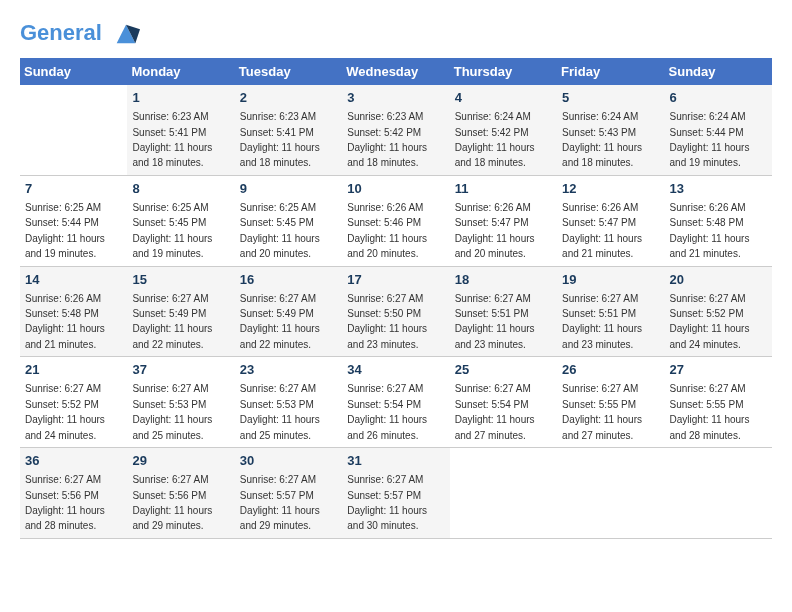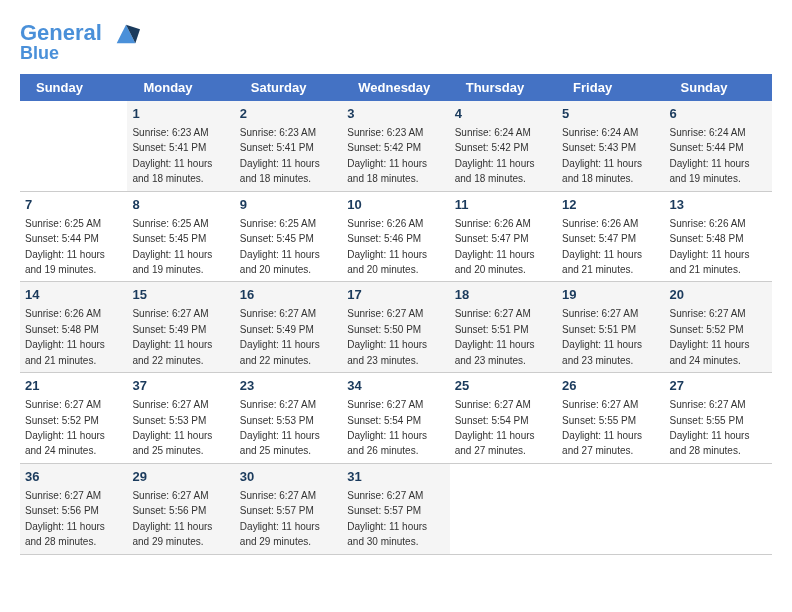--- a/index.html
+++ b/index.html
@@ -47,21 +47,21 @@
       color: #555;
     }
     table {
       width: 100%;
       border-collapse: collapse;
       font-size: 11px;
     }
     thead th {
       background-color: #4472c4;
       color: #fff;
-      padding: 6px 16px;
+      padding: 6px 4px;
       text-align: left;
       font-size: 13px;
       font-weight: bold;
     }
     tbody tr {
       border-bottom: 1px solid #ccc;
     }
     tbody tr:nth-child(odd) {
       background-color: #f5f5f5;
     }
@@ -97,35 +97,34 @@
 <div class="header">
   <div class="logo">
     <div>
       <div class="logo-text">
         <span>General</span>
         <svg class="logo-icon" viewBox="0 0 30 30" style="display:inline-block;vertical-align:middle;width:28px;height:28px;">
           <polygon points="5,25 15,5 25,25" fill="#4a90d9"></polygon>
           <polygon points="15,5 25,25 30,10" fill="#1a3a5c"></polygon>
         </svg>
       </div>
-      <div class="logo-text" style="color:#4a90d9;font-size:18px;margin-top:-4px;">Blue</div>
     </div>
   </div>
   <div class="title-block">
     <div class="month-title"></div>
     <div class="location-title"></div>
   </div>
 </div>
 
 <table>
   <thead>
     <tr>
     <th>Sunday</th>
         <th>Monday</th>
-        <th>Saturday</th>
+        <th>Tuesday</th>
         <th>Wednesday</th>
         <th>Thursday</th>
         <th>Friday</th>
         <th>Sunday</th>
       </tr>
   </thead>
   <tbody id="calendar-body">
   <tr>
         <td class="empty-cell"></td>
         <td><span class="day-number">1</span><span class="day-info" style="white-space: pre-line;">Sunrise: 6:23 AM

